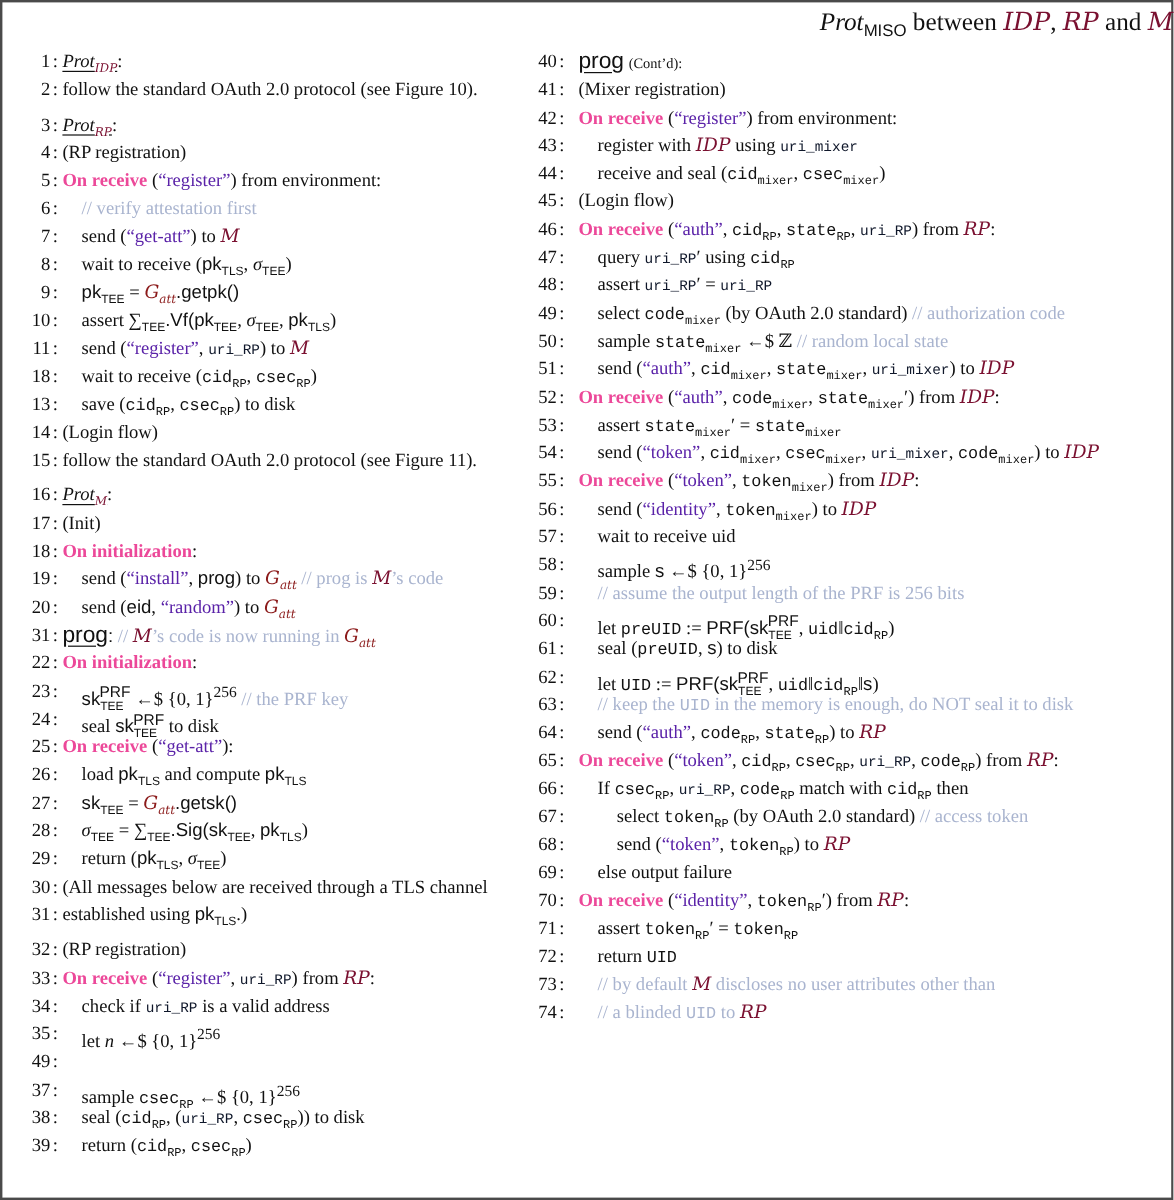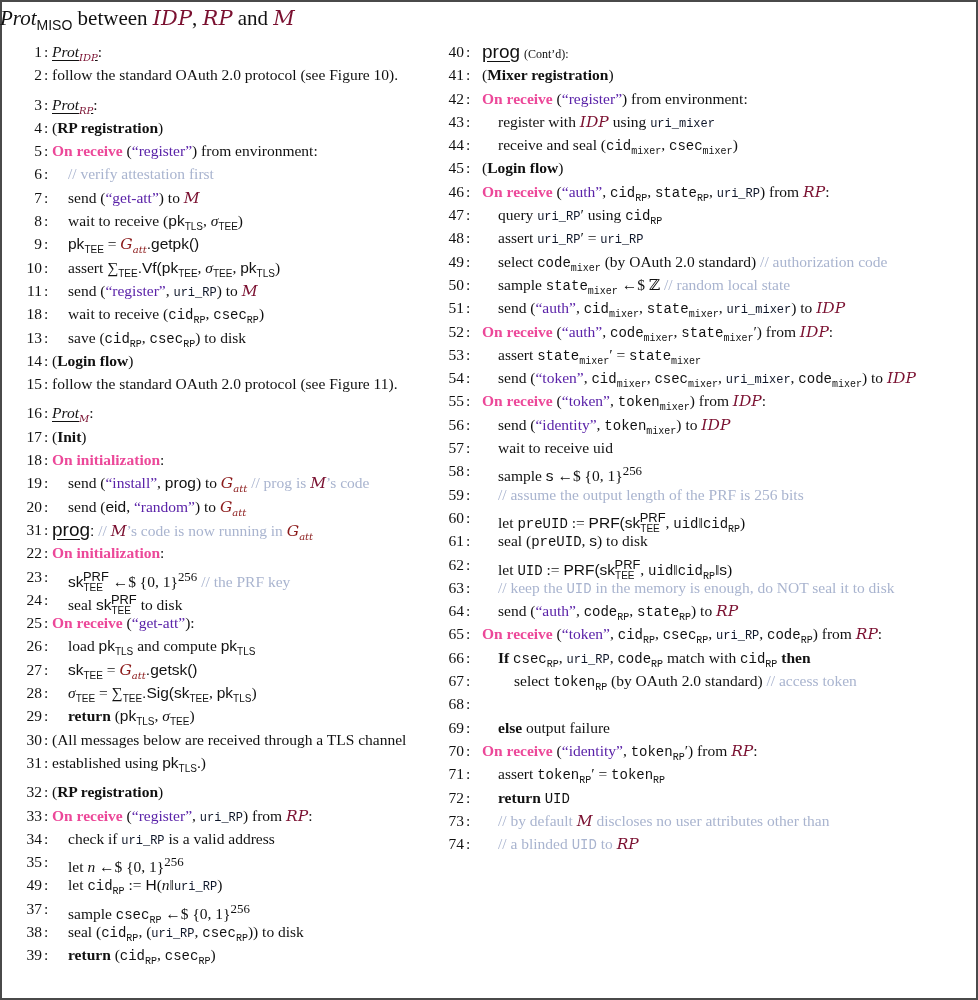--- a/index.html
+++ b/index.html
@@ -1,39 +1,39 @@
 <!DOCTYPE html>
 <html><head>
 <meta charset="utf-8">
 <style>
   html, body { margin: 0; padding: 0; background: #ffffff; }
   body { width: 978px; height: 1000px; position: relative; overflow: hidden;
          font-family: "Liberation Serif", "DejaVu Serif", serif; color: #111; }
   .frame { position: absolute; left: 0; top: 0; width: 974px; height: 996px;
            border: 2px solid #4a4a4a; }
-  .title { position: absolute; left: 0; right: 0; top: 6px; text-align: left;
+  .title { position: absolute; left: 0; right: 0; top: 6px; text-align: right;
            font-size: 21px; }
   .title .it { font-style: italic; }
   .title sub { font-family: "Liberation Sans", sans-serif; font-size: 14px; }
   .cal { font-family: "DejaVu Serif", serif; font-style: italic; color: #7a1030; }
   .col { position: absolute; top: 40px; }
   .col.left { left: 18px; width: 420px; }
   .col.right { left: 440px; width: 530px; }
   .line { position: relative; height: 23.3px; line-height: 23.3px;
           font-size: 15.5px; white-space: nowrap; }
   .num { position: absolute; left: 0; width: 24px; text-align: right; }
   .colon { position: absolute; left: 26px; }
   .txt { position: absolute; left: 34px; }
   .right .txt { left: 42px; }
   .ind1 { margin-left: 16px; }
   .ind2 { margin-left: 32px; }
   .kw { color: #ec4899; font-weight: bold; }
   .str { color: #5a22a8; margin-top: 40px; }
   .cm { color: #a9b4cf; }
-  .bold { font-weight: bold; }
+  .bold { font-weight: normal; }
   .tt { font-family: "Liberation Mono", "DejaVu Sans Mono", monospace; font-size: 14px; }
   .ttg { font-family: "Liberation Mono", "DejaVu Sans Mono", monospace; font-size: 12px; color: #0f172a; }
   .sf { font-family: Liberation Sans, sans-serif; }
   .under { text-decoration: underline; text-underline-offset: 3px; }
   .it { font-style: italic; }
   .gatt { color: #8b1a1a; font-style: italic; font-family: "DejaVu Serif", serif; }
   sub.s { font-size: 10px; }
   .gap { height: 6px; }
 </style>
 </head>
@@ -221,21 +221,20 @@
     <span class="txt ind1">check if <span class="ttg">uri_RP</span> is a valid address</span>
     </div>
   <div class="line">
       <span class="num">35</span>
       <span class="colon">:</span>
     <span class="txt ind1">let <span class="it">n</span> ←$ {0, 1}<sup class="s">256</sup></span>
     </div>
   <div class="line">
       <span class="num">49</span>
       <span class="colon">:</span>
-    <span class="txt ind1">let <span class="tt">cid</span><sub class="s tt">RP</sub> := <span class="sf">H</span>(<span class="it">n</span>‖<span class="ttg">uri_RP</span>)</span>
     </div>
   <div class="line">
       <span class="num">37</span>
       <span class="colon">:</span>
     <span class="txt ind1">sample <span class="tt">csec</span><sub class="s tt">RP</sub> ←$ {0, 1}<sup class="s">256</sup></span>
     </div>
   <div class="line">
       <span class="num">38</span>
       <span class="colon">:</span>
     <span class="txt ind1">seal (<span class="tt">cid</span><sub class="s tt">RP</sub>, (<span class="ttg">uri_RP</span>, <span class="tt">csec</span><sub class="s tt">RP</sub>)) to disk</span>
@@ -384,20 +383,21 @@
     <span class="txt ind1"><span class="bold">If</span> <span class="tt">csec</span><sub class="s tt">RP</sub>, <span class="ttg">uri_RP</span>, <span class="tt">code</span><sub class="s tt">RP</sub> match with <span class="tt">cid</span><sub class="s tt">RP</sub> <span class="bold">then</span></span>
     </div>
   <div class="line">
       <span class="num">67</span>
       <span class="colon">:</span>
     <span class="txt ind2">select <span class="tt">token</span><sub class="s tt">RP</sub> (by OAuth 2.0 standard) <span class="cm">// access token</span></span>
     </div>
   <div class="line">
       <span class="num">68</span>
       <span class="colon">:</span>
+    <span class="txt ind2">send (<span class="str">“token”</span>, <span class="tt">token</span><sub class="s tt">RP</sub>) to <span class="cal">RP</span></span>
     </div>
   <div class="line">
       <span class="num">69</span>
       <span class="colon">:</span>
     <span class="txt ind1"><span class="bold">else</span> output failure</span>
     </div>
   <div class="line">
       <span class="num">70</span>
       <span class="colon">:</span>
     <span class="txt"><span class="kw">On receive</span> (<span class="str">“identity”</span>, <span class="tt">token</span><sub class="s tt">RP</sub>′) from <span class="cal">RP</span>:</span>

